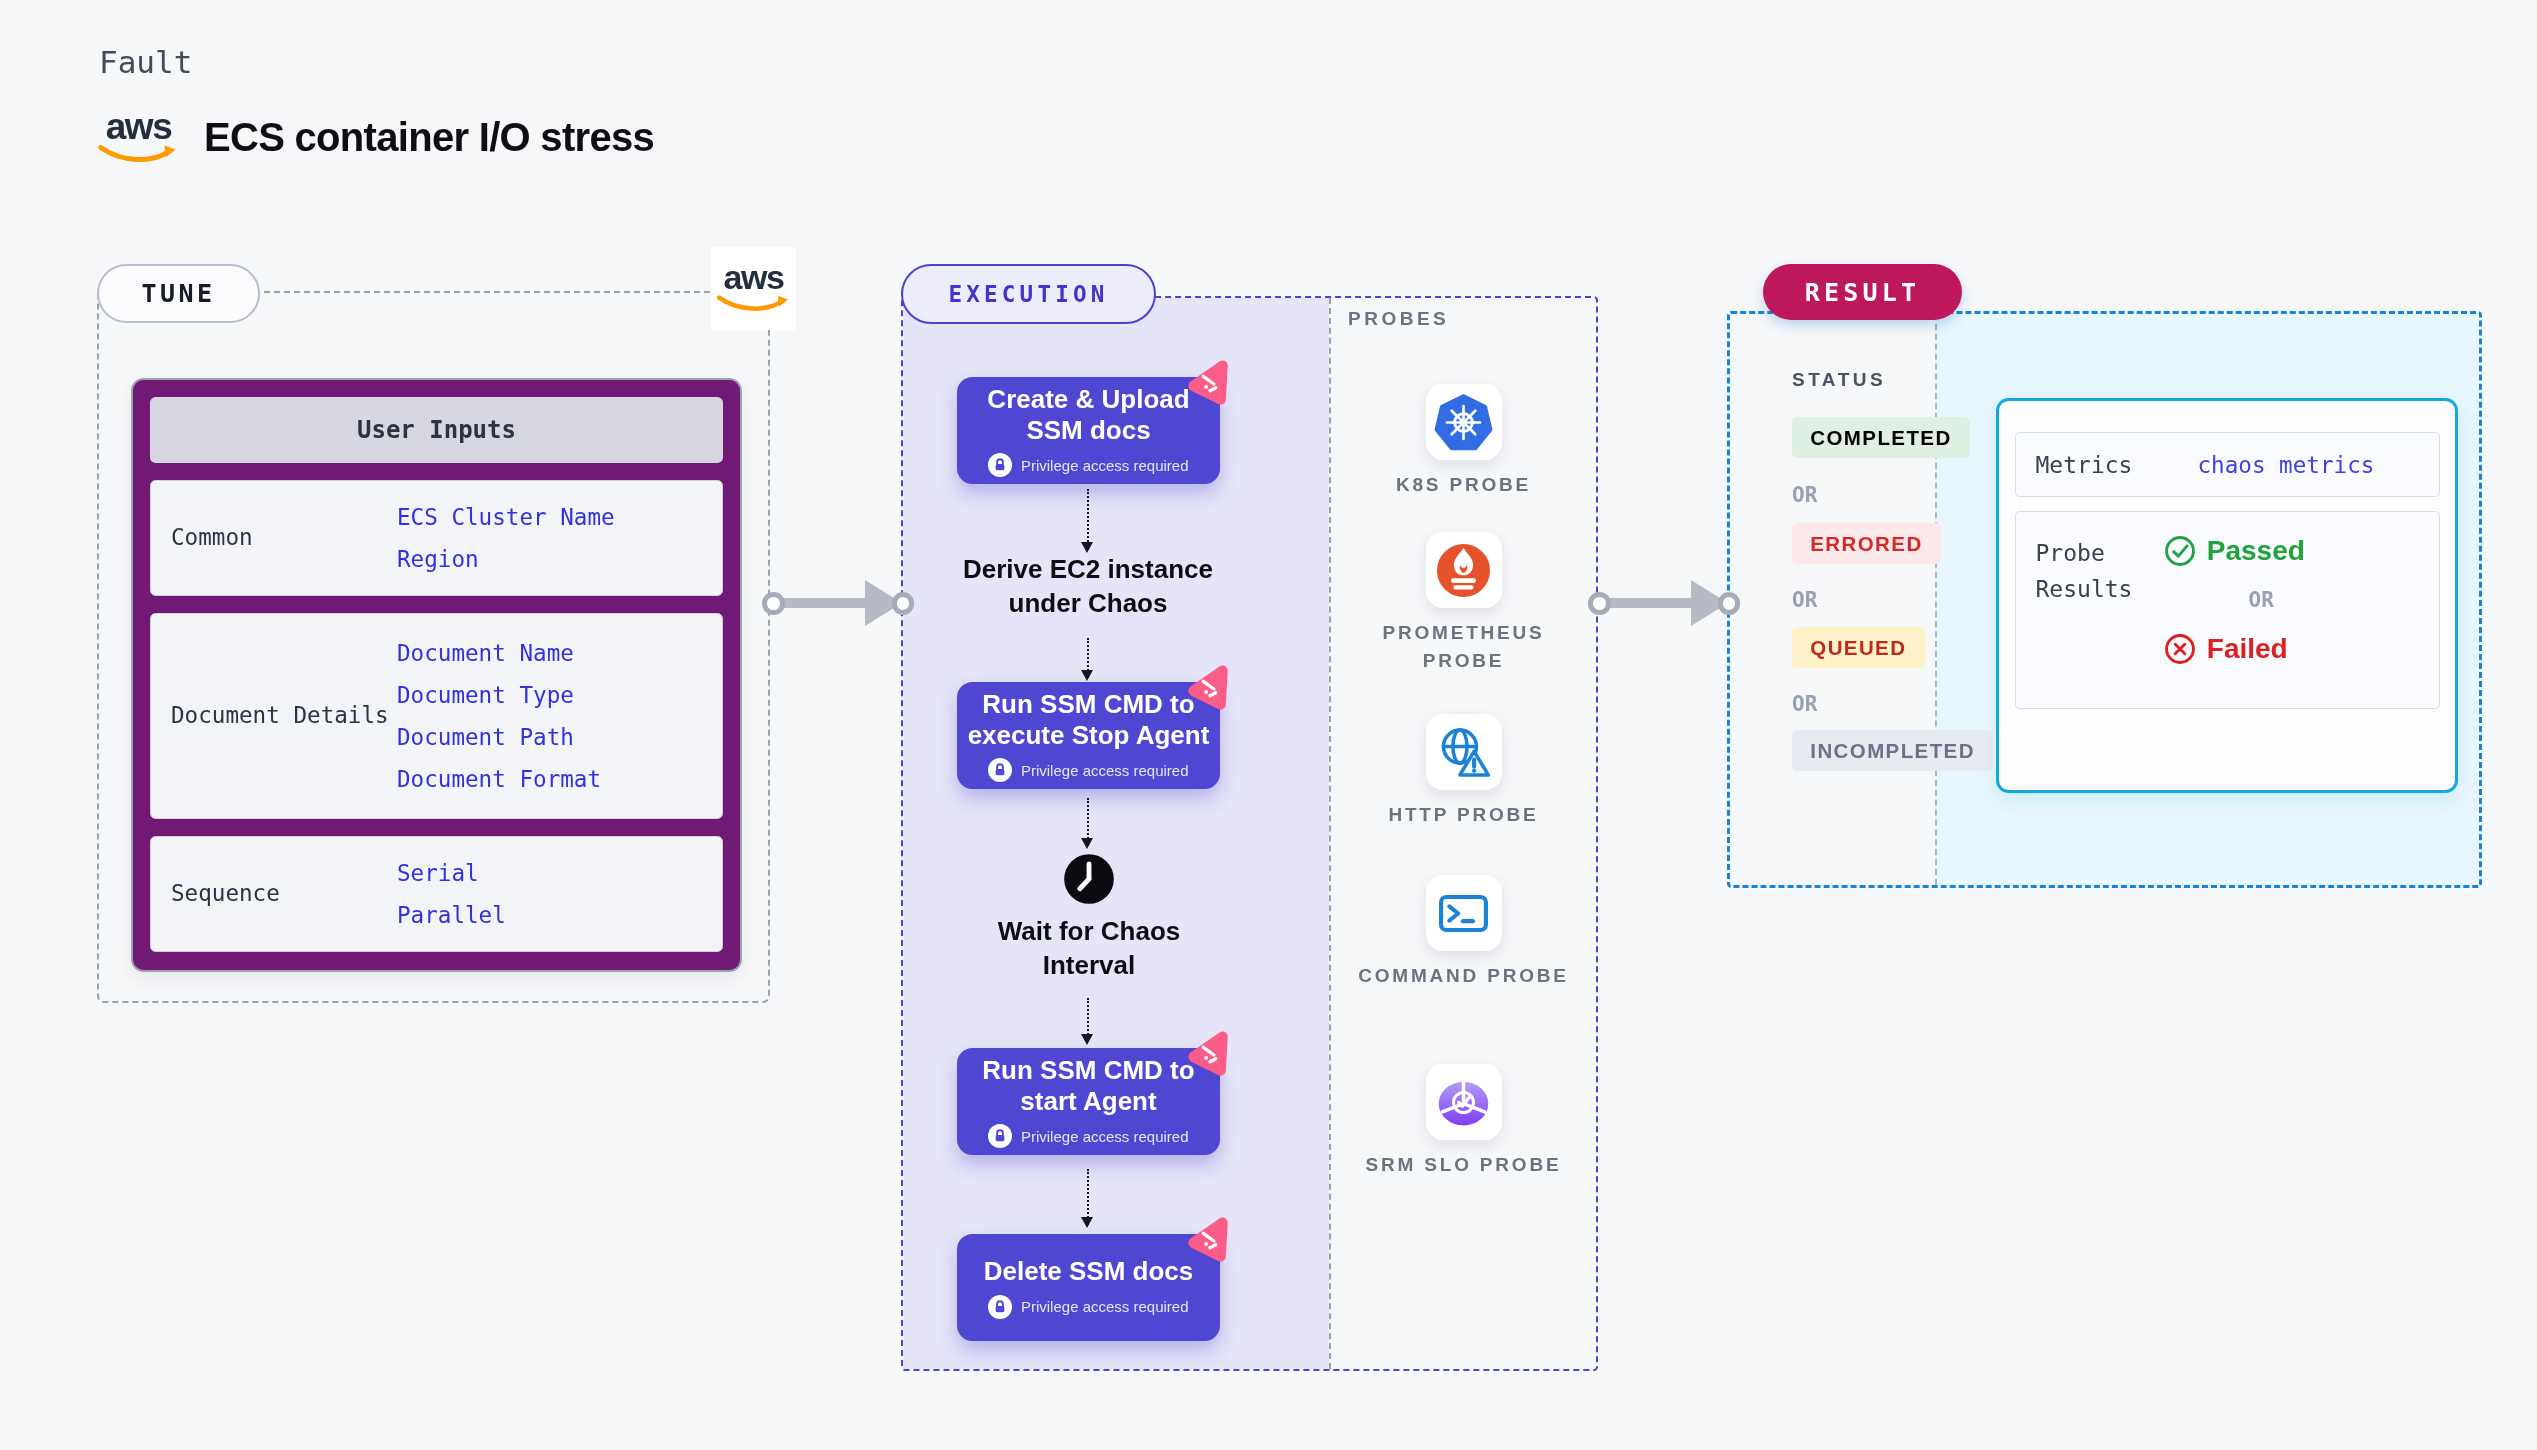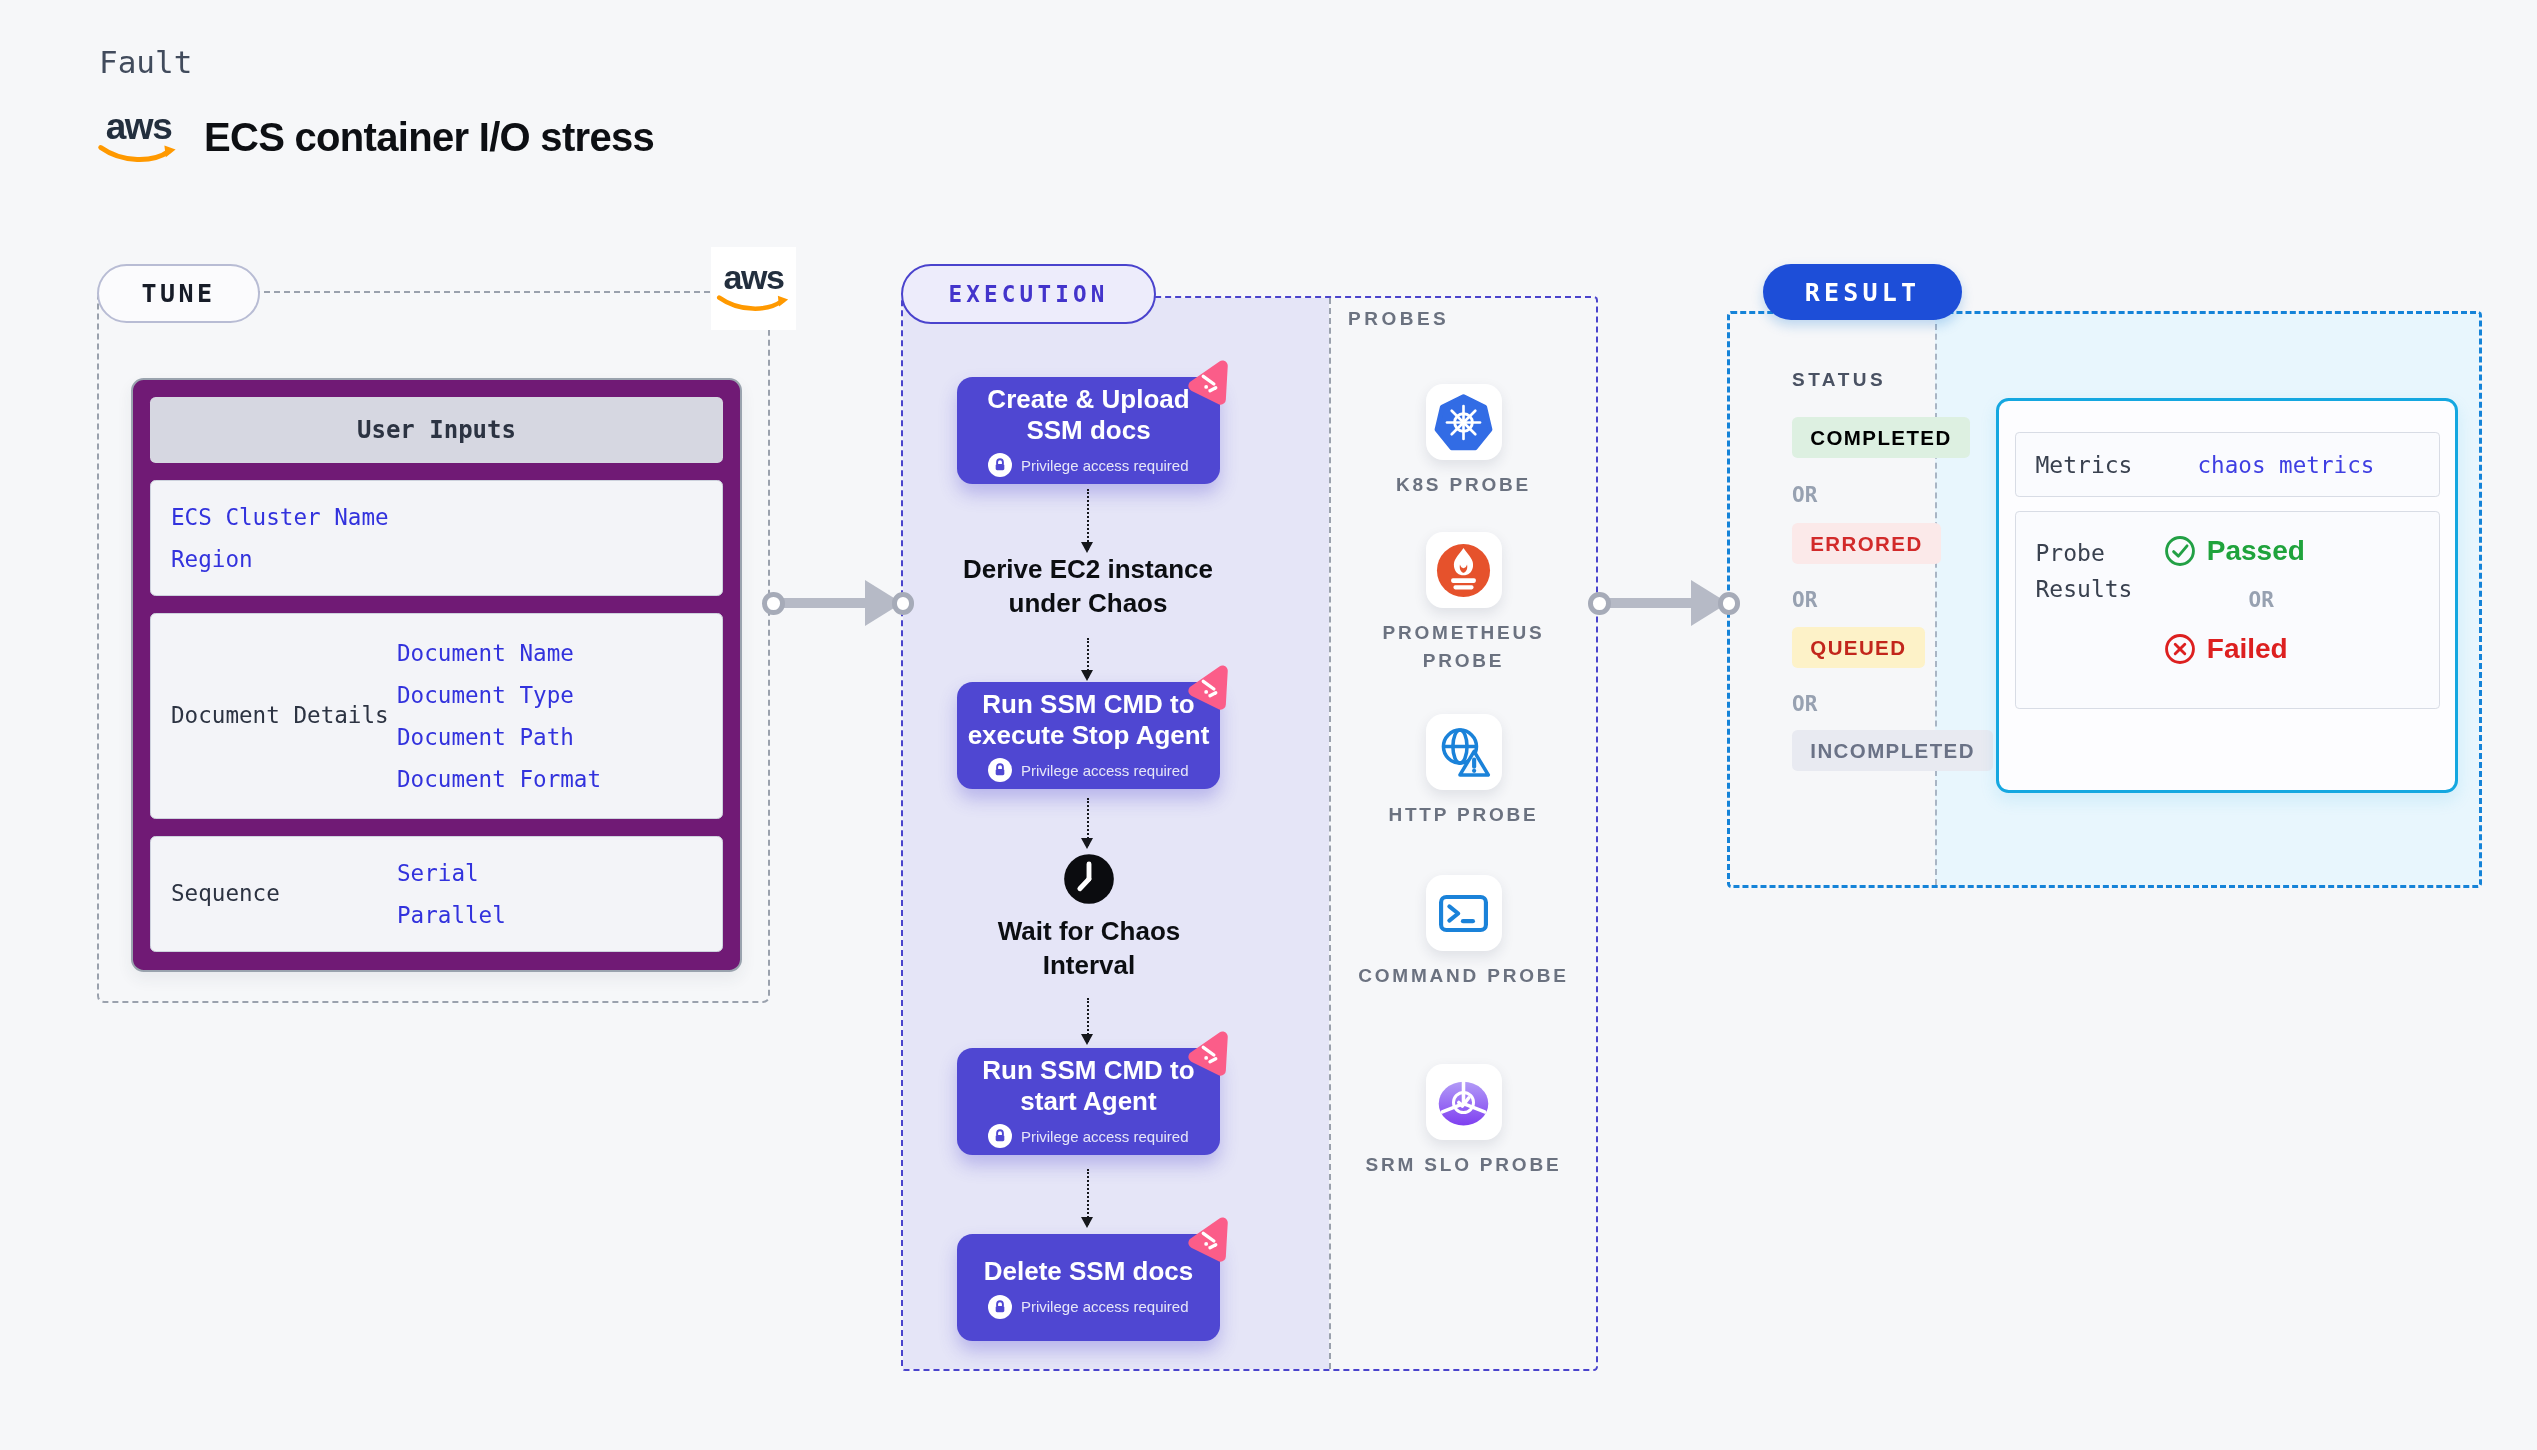--- a/index.html
+++ b/index.html
@@ -15,21 +15,21 @@
   .aws-word{font-weight:bold;font-size:37px;color:#232f3e;letter-spacing:-1.4px;}
   .aws-swoosh{margin-top:1.4px;}
 
   
   .pill{position:absolute;display:flex;align-items:center;justify-content:center;
         border-radius:31px;font-weight:bold;z-index:6;}
   .pill-tune{left:97px;top:264px;width:159px;height:55px;background:#fbfbfd;
         border:2.8px solid #b8bcd4;color:#171c28;font-size:25px;letter-spacing:3.5px;}
   .pill-exec{left:901px;top:264px;width:251px;height:56px;background:#edecfb;
         border:2.8px solid #4a43cd;color:#4334cb;font-size:22.6px;letter-spacing:4.2px;}
-  .pill-result{left:1763px;top:264px;width:199px;height:56px;background:#1d4ed8;
+  .pill-result{left:1763px;top:264px;width:199px;height:56px;background:#be185d;
         border:none;color:#ffffff;font-size:25px;letter-spacing:4.2px;box-shadow:0 5.6px 11.3px rgba(20,120,210,.25);}
 
   
   #tune-box{position:absolute;left:97px;top:291px;width:669px;height:708px;
         border:2.8px dashed #9aa1ad;border-radius:7px;}
   #aws-badge-tune{position:absolute;left:711px;top:247px;width:85px;height:83px;
         background:#ffffff;display:flex;align-items:center;justify-content:center;z-index:5;}
   #user-inputs-card{position:absolute;left:32px;top:85px;width:611px;height:594px;
         background:#701a75;border:2.8px solid #9aa3ae;border-radius:12.7px;box-sizing:border-box;
         padding:17px;box-shadow:0 7px 15.5px rgba(40,50,70,.07);}
@@ -128,20 +128,21 @@
         <path d="M96 2 L112 8 L98 19 Z" fill="#ff9900"></path>
       </svg>
     </span>
     <span class="page-title">ECS container I/O stress</span>
   </div>
 
   <div id="tune-box">
     <div id="user-inputs-card">
       <div class="ui-header mono">User Inputs</div>
       <div class="ui-group g-common">
+        <div class="ui-group-label mono">Common</div>
         <div class="ui-values">
           <span class="ui-value mono">ECS Cluster Name</span>
           <span class="ui-value mono">Region</span>
         </div>
       </div>
       <div class="ui-group g-docs">
         <div class="ui-group-label mono">Document Details</div>
         <div class="ui-values">
           <span class="ui-value mono">Document Name</span>
           <span class="ui-value mono">Document Type</span>

